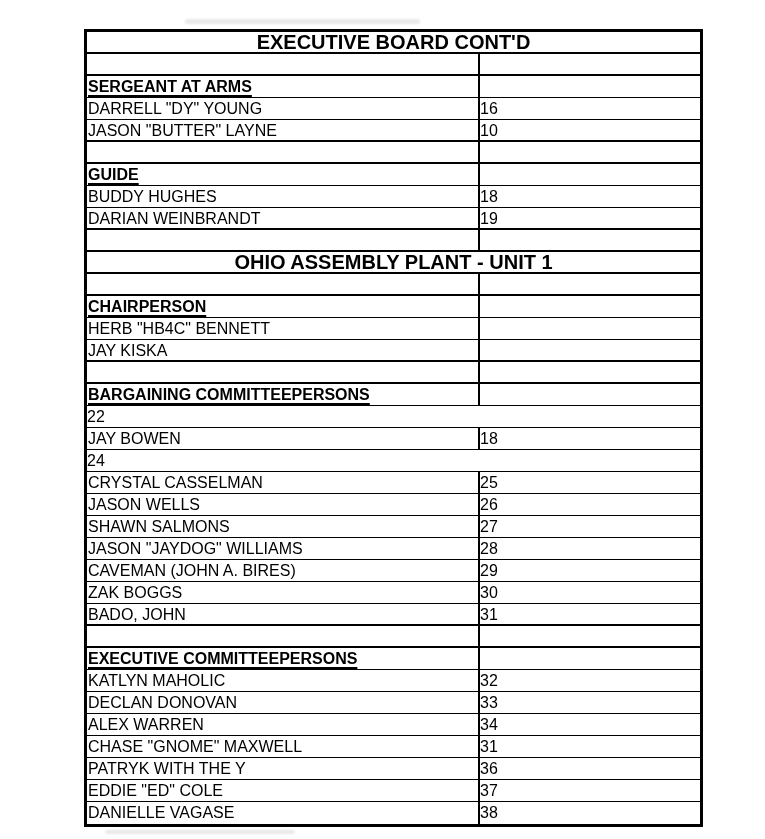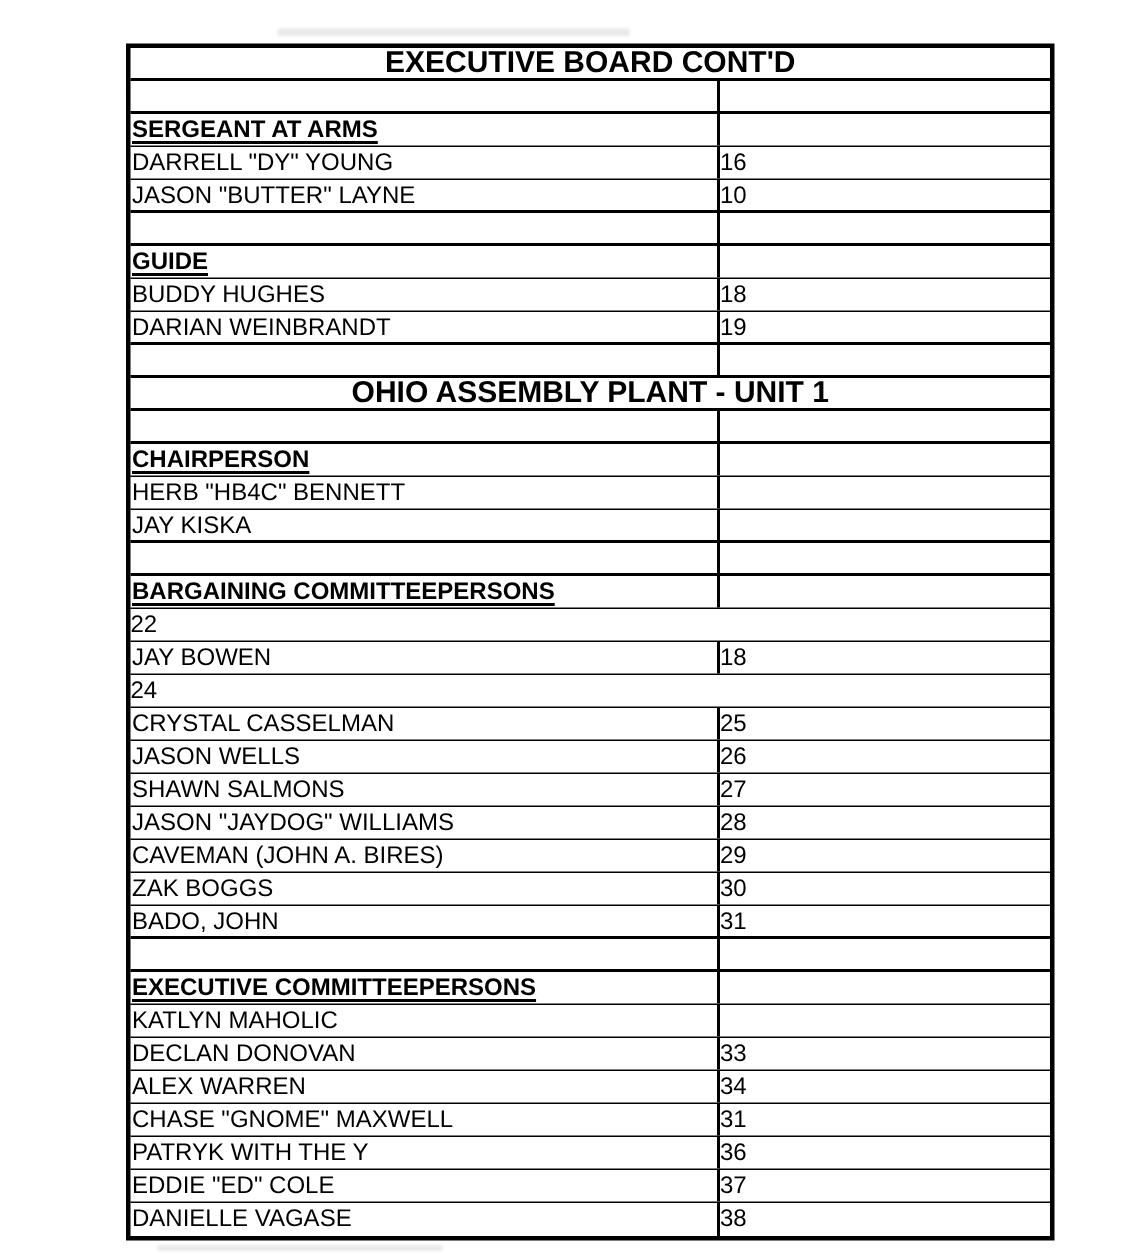--- a/index.html
+++ b/index.html
@@ -212,20 +212,21 @@
       <div class="cell num"></div>
     </div>
 
     <div class="row">
       <div class="cell name"><span class="sec">EXECUTIVE COMMITTEEPERSONS</span></div>
       <div class="cell num"></div>
     </div>
 
     <div class="row">
       <div class="cell name">KATLYN MAHOLIC</div>
+      <div class="cell num">32</div>
     </div>
 
     <div class="row">
       <div class="cell name">DECLAN DONOVAN</div>
       <div class="cell num">33</div>
     </div>
 
     <div class="row">
       <div class="cell name">ALEX WARREN</div>
       <div class="cell num">34</div>

